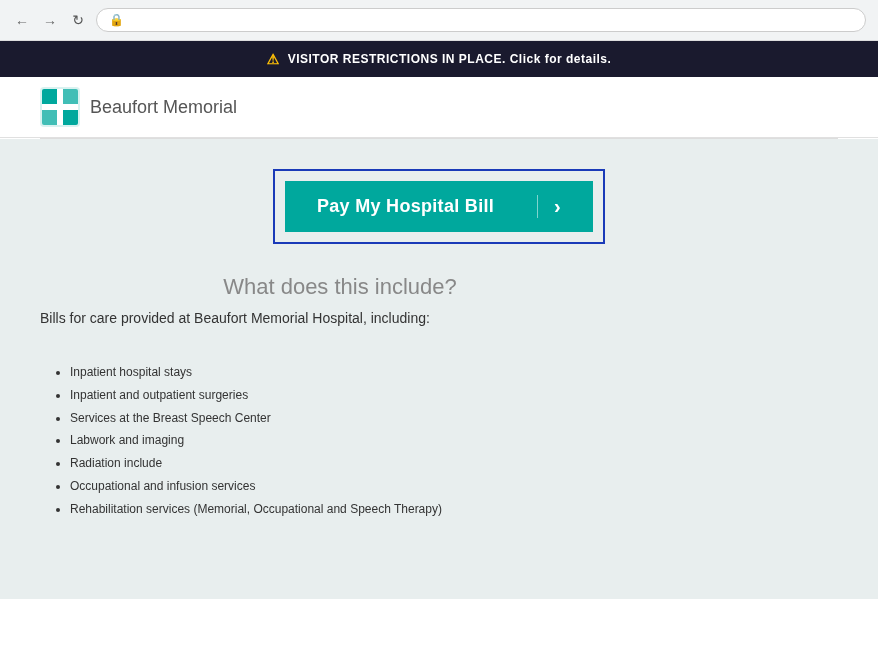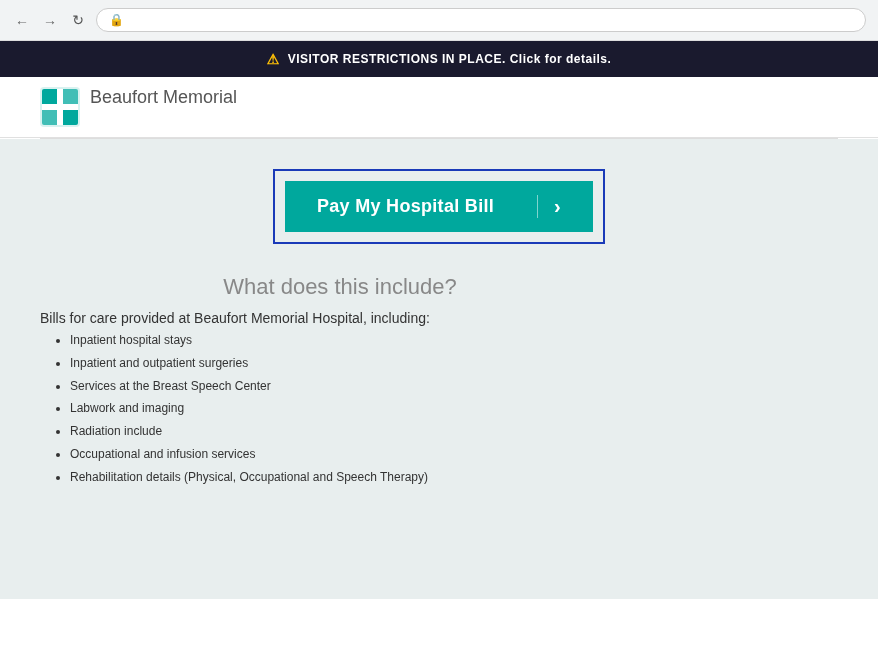--- a/index.html
+++ b/index.html
@@ -67,21 +67,21 @@
     
     .site-header {
       background: #fff;
       padding: 10px 40px;
       display: flex;
       align-items: center;
       border-bottom: 1px solid #e0e0e0;
     }
     .logo-container {
       display: flex;
-      align-items: flex-start;
+      align-items: center;
       gap: 10px;
     }
     .logo-icon {
       width: 40px;
       height: 40px;
     }
     .logo-text {
       font-size: 18px;
       color: #555;
       font-weight: normal;
@@ -137,21 +137,21 @@
       font-size: 22px;
       color: #888;
       font-weight: normal;
       margin-bottom: 8px;
       text-align: center;
       max-width: 600px;
     }
     .section-desc {
       font-size: 14px;
       color: #333;
-      margin-bottom: 0;
+      margin-bottom: 32px;
       line-height: 1.5;
     }
     .services-list {
       list-style: disc;
       padding-left: 30px;
       color: #333;
       font-size: 12px;
       line-height: 1.9;
     }
     .services-list li {
@@ -215,16 +215,16 @@
 
   <p class="section-desc">Bills for care provided at Beaufort Memorial Hospital, including:</p>
 
   <ul class="services-list">
     <li>Inpatient hospital stays</li>
     <li>Inpatient and outpatient surgeries</li>
     <li>Services at the Breast Speech Center</li>
     <li>Labwork and imaging</li>
     <li>Radiation include</li>
     <li>Occupational and infusion services</li>
-    <li>Rehabilitation details (Physical, Occupational and Speech Therapy)</li>
+    <li>Rehabilitation services (Memorial, Occupational and Speech Therapy)</li>
   </ul>
 
 </div>
 
 </body></html>

